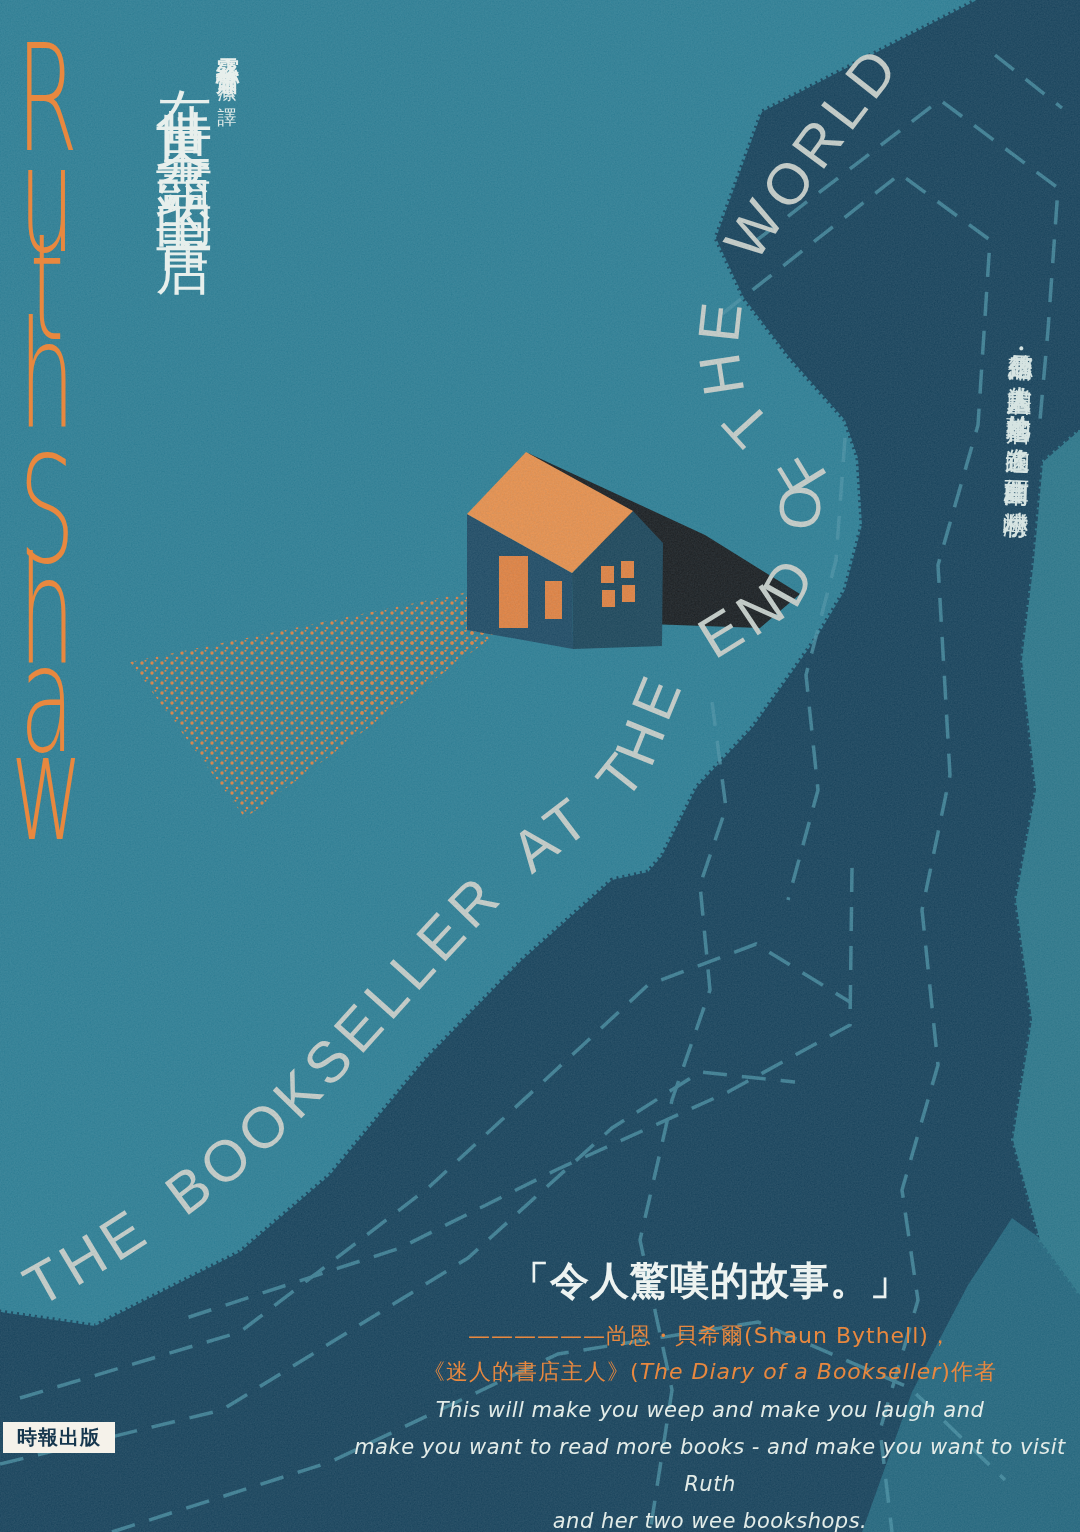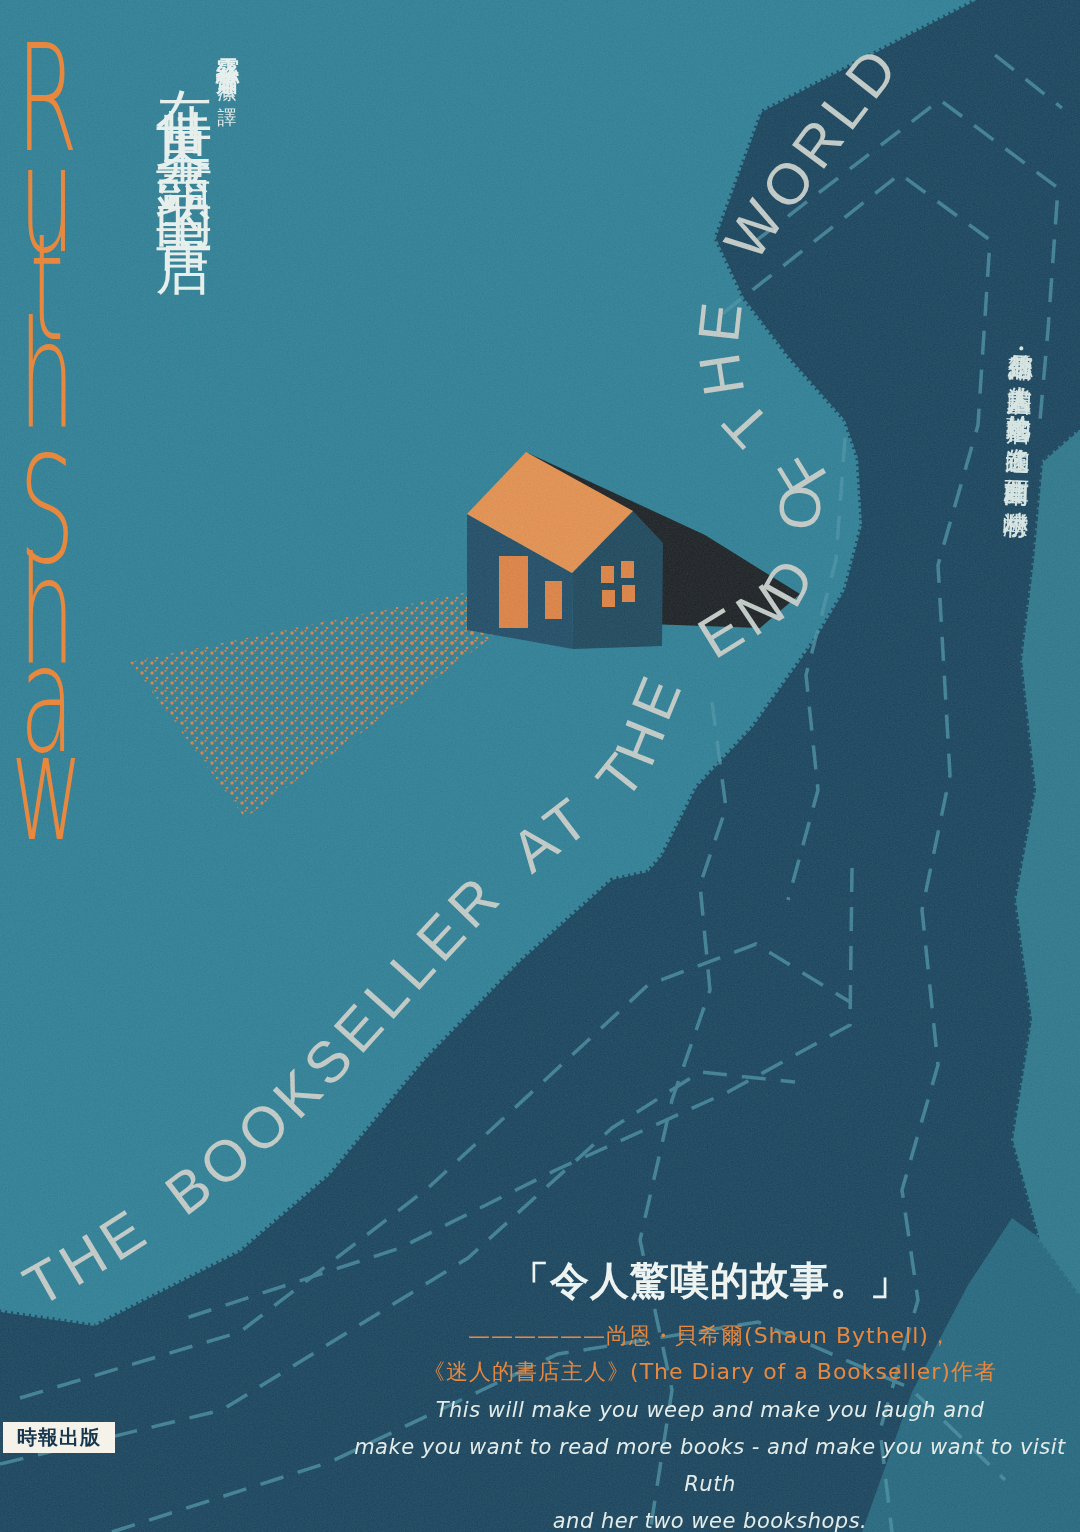--- a/index.html
+++ b/index.html
@@ -47,21 +47,21 @@
   }
 
   
   .quote-block{
     position:absolute;left:330px;top:1254px;width:760px;
     text-align:center;color:#edf3f1;
   }
   .quote-main{font-size:39px;font-weight:700;letter-spacing:1px;}
   .quote-attr{font-size:22px;margin-top:13px;color:var(--orange,#e8883f);letter-spacing:1px;}
   .quote-attr2{font-size:22px;margin-top:6px;color:var(--orange,#e8883f);letter-spacing:1px;}
-  .quote-attr2 .it{}
+  .quote-attr2 .it{font-style:italic;}
 
   .blurb{
     position:absolute;left:330px;top:1392px;width:760px;
     text-align:center;font-style:italic;font-size:21px;line-height:37px;
     color:#e3ece8;letter-spacing:0.5px;
   }
 
   
   .publisher{
     position:absolute;left:3px;top:1422px;width:112px;height:31px;

